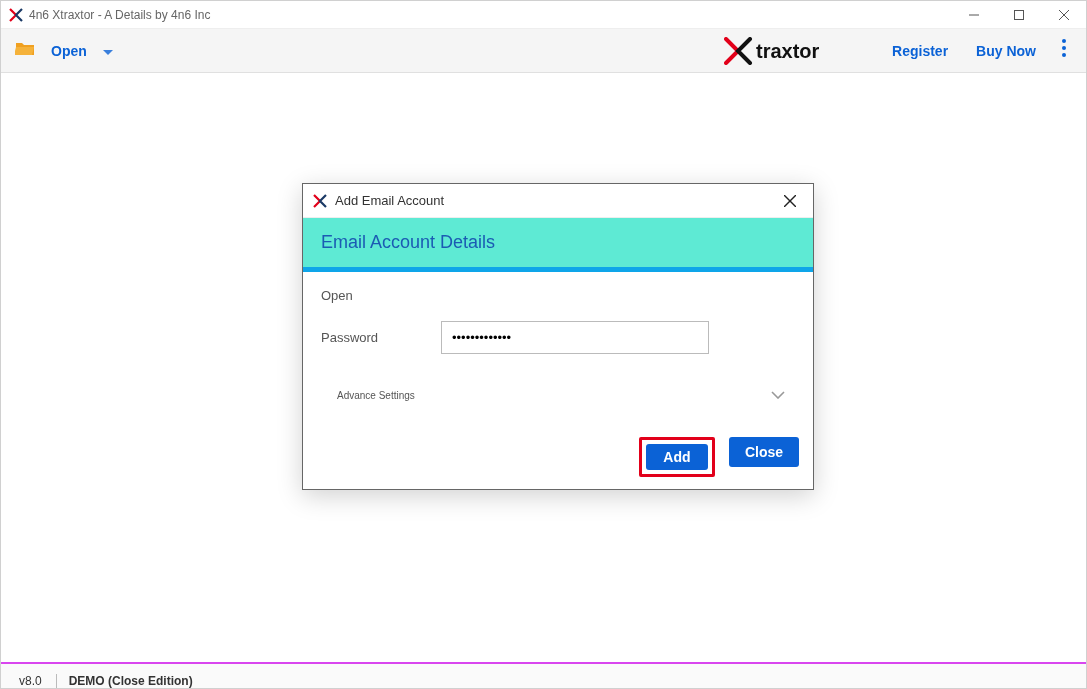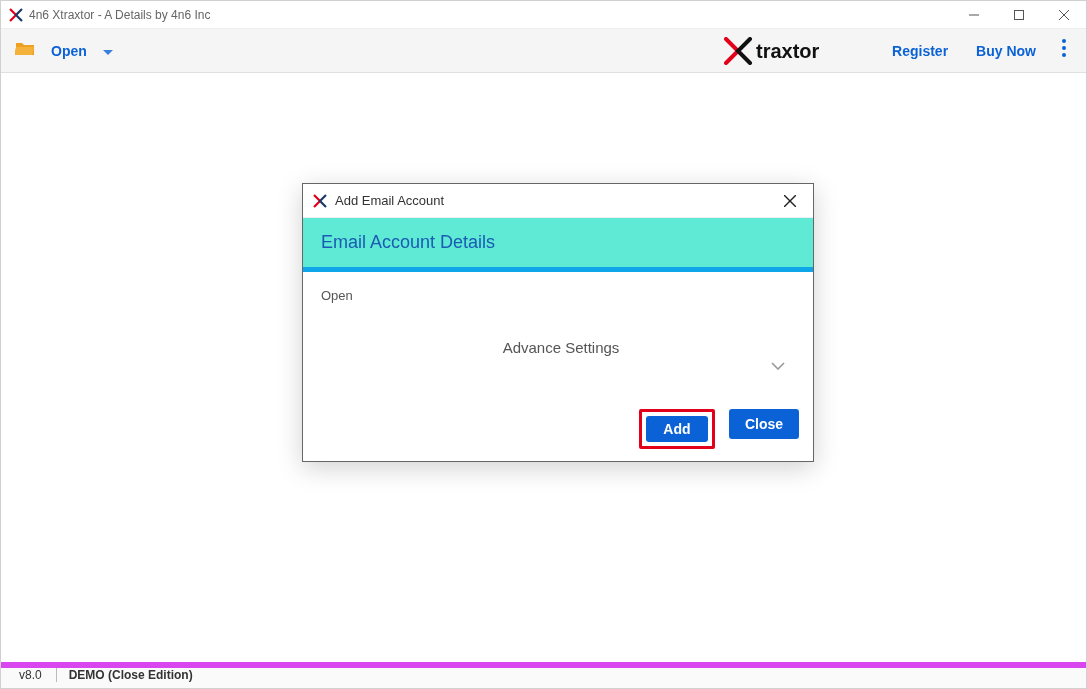--- a/index.html
+++ b/index.html
@@ -159,23 +159,22 @@
       font-size: 13px;
       background: #fff;
       outline: none;
     }
 
     .advance-row {
       display: flex;
       align-items: center;
       padding: 18px 10px 18px 16px;
       color: #555;
-      font-size: 15px;
-      cursor: pointer;
-      flex-direction: column;
+      font-size: 10px;
+      cursor: pointer;
     }
     .advance-row .chevron-down {
       margin-left: auto;
       color: #999;
     }
 
     .dialog-footer {
       display: flex;
       justify-content: flex-end;
       gap: 14px;
@@ -200,24 +199,24 @@
       padding: 4px;
       border: 3px solid #e2001a;
       border-radius: 2px;
       display: inline-flex;
     }
     .btn-highlight-wrap .btn { height: 26px; }
 
     
     .statusbar {
       height: 26px;
-      border-top: 6px solid #d946ef;
+      border-top: 2px solid #d946ef;
       background: #fafafa;
       display: flex;
-      align-items: flex-start;
+      align-items: flex-end;
       font-size: 12px;
       color: #333;
     }
     .statusbar .ver { margin: 0 14px 0 18px; font-weight: 400; }
     .statusbar .divider { width: 1px; height: 14px; background: #bbb; margin-right: 12px; }
     .statusbar .edition { font-weight: 700; }
   </style>
 </head>
 <body>
 
@@ -301,20 +300,24 @@
           </svg>
       </span>
     </div>
     <div class="dialog-subheader">
       <div class="dialog-subtitle">Email Account Details</div>
     </div>
     <div class="dialog-body">
       <div class="form-row">
         <div class="form-label">Open</div>
       </div>
+      <div class="form-row">
+        <div class="form-label">Password</div>
+        <input class="form-input" type="text" value="•••••••••••••" style="">
+      </div>
       <div class="advance-row">
         <span>Advance Settings</span>
         <span class="chevron-down">
           <svg width="14" height="8" viewBox="0 0 14 8">
               <path d="M1 1 L7 7 L13 1" stroke="#999" stroke-width="1.6" fill="none"></path>
             </svg>
         </span>
       </div>
     </div>
     <div class="dialog-footer">

